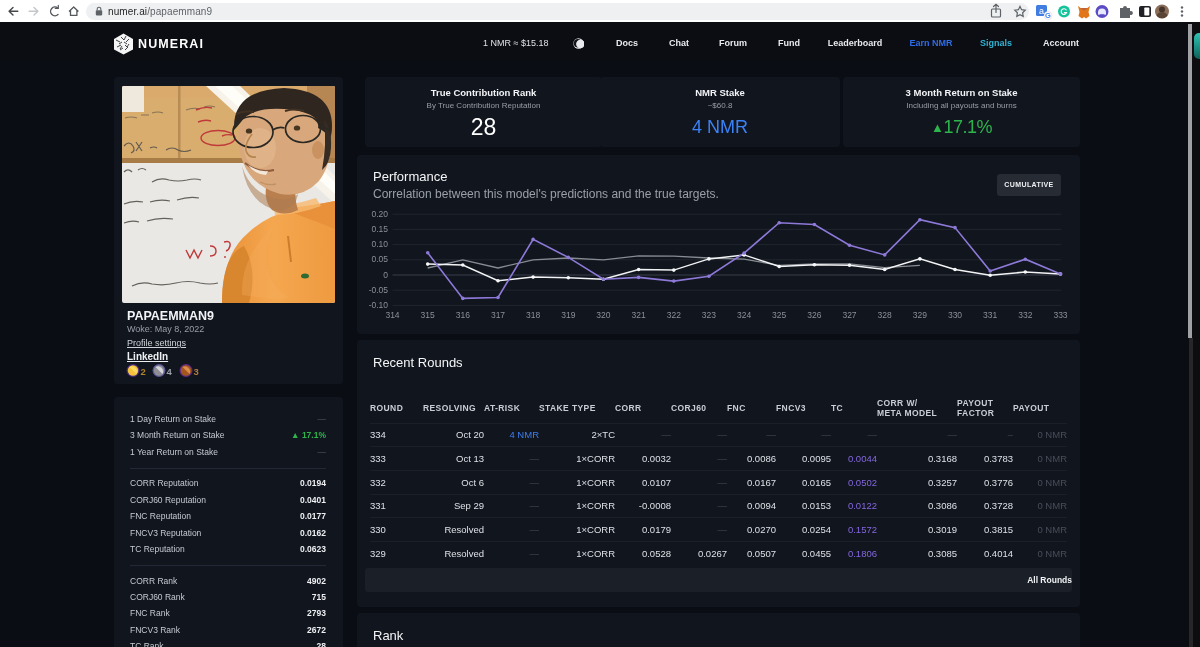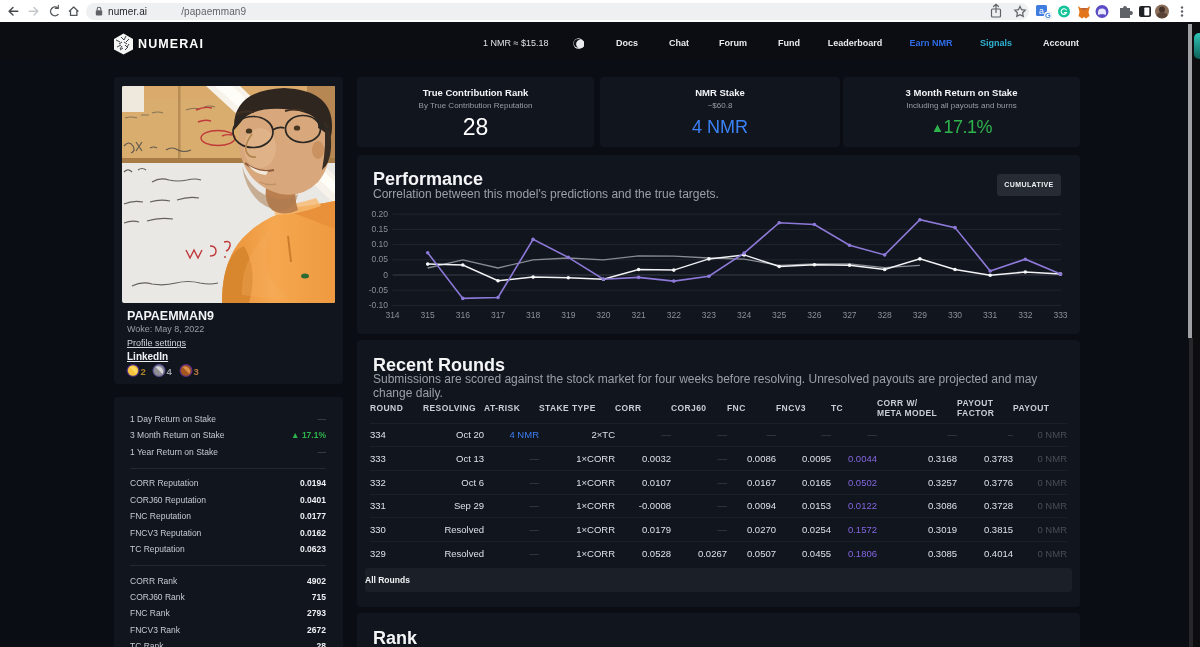--- a/index.html
+++ b/index.html
@@ -4,45 +4,45 @@
 <style>
   * { margin:0; padding:0; box-sizing:border-box; }
   html,body { width:1200px; height:647px; overflow:hidden; }
   body { font-family:"Liberation Sans", sans-serif; background:#0a0d13; position:relative; }
   .abs { position:absolute; }
 
   
   #chrome { left:0; top:0; width:1200px; height:22px; background:#ffffff; }
   #urlpill { left:86px; top:3px; width:943px; height:16.5px; background:#eef0f1; border-radius:8.5px; }
   #urltext { left:108px; top:6px; font-size:10px; color:#1e2023; letter-spacing:0.1px; }
-  #urltext span { color:#5f6368;margin-left:34px; }
+  #urltext span { color:#5f6368; }
 
   
   #navbar { left:0; top:22px; width:1200px; height:38px; background:#0c0d12; }
   .navlink { position:absolute; top:16px; transform:translateX(-50%); font-size:9px; font-weight:600; color:#e7e9ec; }
   #nmrprice { position:absolute; top:16px; left:483px; font-size:9px; color:#dfe2e6;text-align:center; }
   #numerai-word { position:absolute; left:138px; top:15px; color:#ffffff; font-weight:bold; font-size:12.5px; letter-spacing:1.1px; }
 
   
   .card { position:absolute; background:#11151e; border-radius:4px; }
   #photocard  { left:114px; top:77px;  width:229px; height:307px; }
   #statscard  { left:114px; top:397px; width:229px; height:300px; }
-  #stat1 { left:357px; top:77px; width:237px; height:70px; }
+  #stat1 { left:365px; top:77px; width:237px; height:70px; }
   #stat2 { left:600px; top:77px; width:240px; height:70px; }
   #stat3 { left:843px; top:77px; width:237px; height:70px; }
   #perfcard   { left:357px; top:155px; width:723px; height:179px; }
   #roundscard { left:357px; top:340px; width:723px; height:267px; }
   #rankcard   { left:357px; top:613px; width:723px; height:90px; }
 
   .statcard { text-align:center; }
   .stat-title { margin-top:10px; font-size:9.5px; font-weight:600; color:#f2f4f7; }
   .stat-sub   { margin-top:3px; font-size:8px; color:#989da6; }
   .stat-val   { margin-top:7px; font-size:18px; color:#ffffff; letter-spacing:0px; }
 
-  .sec-title { font-size:18px; font-weight:bold; color:#f4f5f7; }
+  .sec-title { font-size:13px; font-weight:normal; color:#f4f5f7; }
   .sec-sub   { font-size:12px; color:#9aa0a8; margin-top:3px; }
 
   
   #pname { left:127px; top:309px; font-size:12.5px; font-weight:bold; color:#f2f4f6; letter-spacing:0px; }
   #pwoke { left:127px; top:324px; font-size:9px; color:#989ea7; }
   #plink1 { left:127px; top:338px; font-size:9px; color:#cfd3d9; text-decoration:underline; }
   #plink2 { left:127px; top:351px; font-size:10px; font-weight:700; color:#eef0f3; text-decoration:underline; }
 
   
   .srow { position:absolute; left:130px; width:196px; font-size:8.5px; color:#c6cad1; }
@@ -55,21 +55,21 @@
   #rtable { position:absolute; left:370px; top:393px; width:697px; font-size:9.5px; color:#dde0e5; }
   #rtable th { font-size:8.5px; color:#c9cdd4; letter-spacing:0.4px; font-weight:bold; text-align:left; padding:0; vertical-align:middle; }
   #rtable td { text-align:right; padding:0; height:23.7px; border-top:1px solid #1a1f2a; }
   #rtable th:first-child, #rtable td:first-child { text-align:left; }
   .dash2 { color:#3f4550; }
   .tc { color:#8467e0; }
   .pay { color:#484e59; }
   .blue { color:#3d7ef0; }
 
   #allrounds { left:365px; top:568px; width:707px; height:24px; background:#1a1f28; border-radius:3px;
-    text-align:left; line-height:24px; font-size:8.5px; font-weight:bold; color:#f0f2f4; }
+    text-align:right; line-height:24px; font-size:8.5px; font-weight:bold; color:#f0f2f4; }
 
   #cumbtn { left:997px; top:174px; width:64px; height:22px; background:#262b34; border-radius:3px;
     text-align:center; line-height:22px; font-size:7px; font-weight:bold; color:#eef0f3; letter-spacing:0.4px; }
 
   
   #sbzone { left:1188px; top:22px; width:12px; height:625px; background:#0d0d10; }
   #sbthumb { left:1188px; top:24px; width:4px; height:314px; background:#9fa1a4; }
   #sbtrack { left:1189px; top:338px; width:4px; height:309px; background:#27272b; }
   #tealtab { left:1194px; top:33px; width:6px; height:26px; border-radius:5px 0 0 5px; background:linear-gradient(180deg,#2fc4b5,#0c6059); }
 </style>
@@ -403,21 +403,20 @@
         <circle cx="633.2" cy="116" r="1.8"></circle>
         <circle cx="668.3" cy="104.2" r="1.8"></circle>
       <circle cx="703.5" cy="119.1" r="1.8"></circle>
     </g>
   </svg>
 </div>
 <div id="cumbtn" class="abs">CUMULATIVE</div>
 
 <div id="roundscard" class="card">
   <div style="position:absolute;left:16px;top:15px" class="sec-title">Recent Rounds</div>
-  <div style="position:absolute;left:16px;top:29px" class="sec-sub">Submissions are scored against the stock market for four weeks before resolving. Unresolved payouts are projected and may change daily.</div>
 </div>
 <table id="rtable">
   <colgroup>
     <col style="width:53px">
       <col style="width:61px">
       <col style="width:55px">
       <col style="width:76px">
     <col style="width:56px">
       <col style="width:56px">
       <col style="width:49px">

